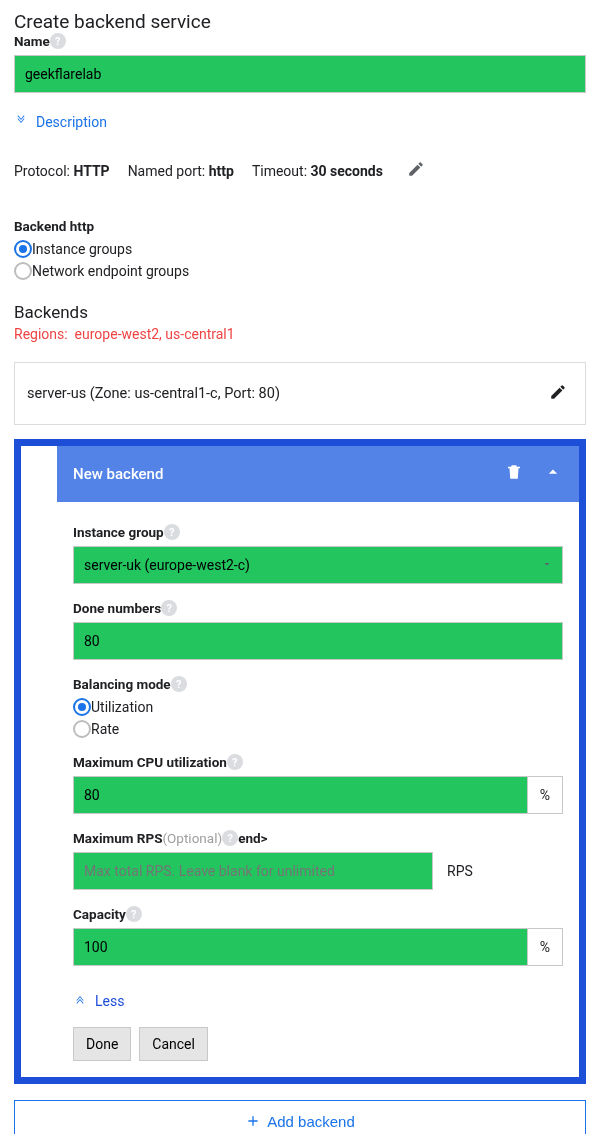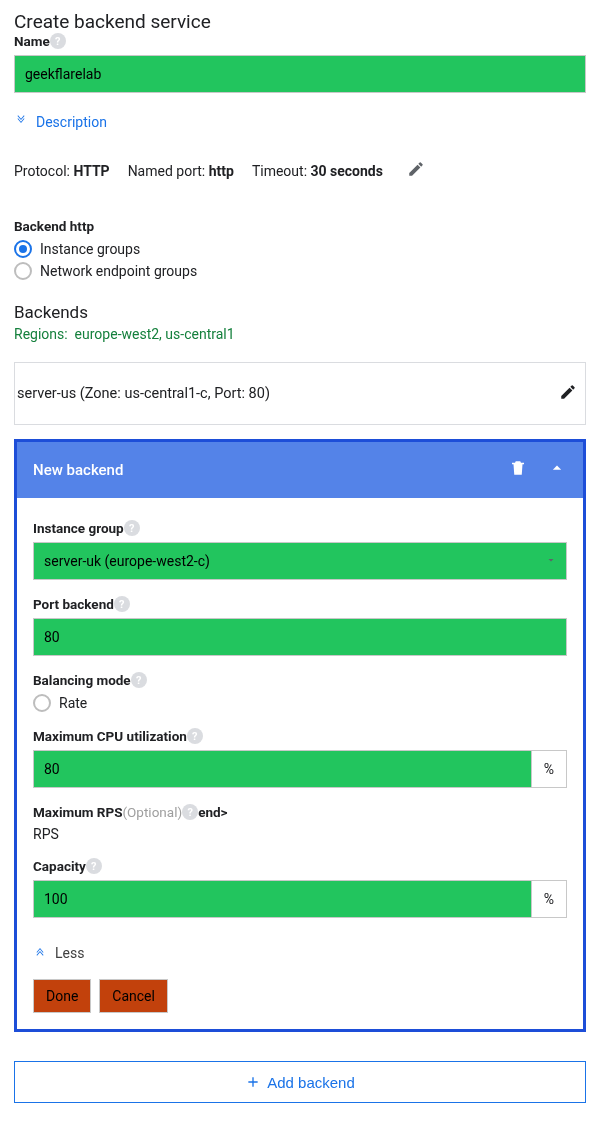--- a/index.html
+++ b/index.html
@@ -60,21 +60,21 @@
       gap: 18px;
       font-size: 14px;
       margin-bottom: 31px;
     }
     .proto-line .kv strong { font-weight: 700; }
     .pencil-btn {
       background: none; border: none; cursor: pointer;
       color: #5f6368; padding: 6px;
     }
     .radio-row {
-      display: flex; align-items: center; gap: 8px;
+      display: flex; align-items: center; 
       margin: 4px 0;
       font-size: 14px;
     }
     .radio {
       width: 18px; height: 18px;
       border-radius: 50%;
       border: 2px solid #bdbdbd;
       display: inline-flex;
       align-items: center;
       justify-content: center;
@@ -83,36 +83,37 @@
     .radio.checked::after {
       content: ""; width: 8px; height: 8px;
       border-radius: 50%; background: #1a73e8;
     }
     .section-title {
       font-size: 17px;
       font-weight: 400;
       margin: 22px 0 4px 0;
     }
     .regions-line {
-      color: #15803d;
+      color: #ef4444;
       font-size: 14px;
       margin-bottom: 20px;
     }
     .backend-card {
       border: 1px solid #dadce0;
-      padding: 14px 2px;
+      padding: 14px 12px;
       display: flex;
       align-items: center;
       justify-content: space-between;
       font-size: 14.5px;
       margin-bottom: 14px;
     }
     .new-backend-panel {
-      border: 3px solid #1d4ed8;
-      margin-bottom: 29px;
+      border: 7px solid #1d4ed8;
+      margin-bottom: 16px;
+      padding-left: 36px;
     }
     .new-backend-header {
       background: #5483e8;
       color: #fff;
       padding: 0 16px;
       height: 56px;
       display: flex;
       align-items: center;
       justify-content: space-between;
       font-size: 15px;
@@ -144,30 +145,30 @@
     .small-select {
       height: 38px;
       border: 1px solid #c8c8c8;
       padding: 0 28px 0 10px;
       font-size: 14px;
       background: #fff;
       position: relative;
     }
     .small-select-wrap { position: relative; display: inline-block; }
     .less-toggle {
-      color: #404040;
+      color: #1d4ed8;
       display: flex; align-items: center; gap: 8px;
       margin: 26px 0 18px 0;
       cursor: pointer;
       font-size: 14px;
     }
     .btn-row { display: flex; gap: 8px; }
     .btn {
       border: 1px solid #c8c8c8;
-      background: #c2410c;
+      background: #e5e5e5;
       padding: 8px 12px;
       font-size: 14px;
       cursor: pointer;
       font-family: inherit;
     }
     .add-backend-btn {
       width: 100%;
       height: 42px;
       border: 1px solid #1a73e8;
       color: #1a73e8;
@@ -272,30 +273,34 @@
         <span class="select-caret">
           <svg width="12" height="12" viewBox="0 0 24 24">
               <path fill="#5f6368" d="M7 10l5 5 5-5z"></path>
             </svg>
         </span>
       </div>
     </div>
 
     <div class="field-group">
       <div class="field-label">
-        <span>Port backend</span>
+        <span>Done numbers</span>
         <span class="help-icon">?</span>
       </div>
       <input class="text-input" value="80" style="">
     </div>
 
     <div class="field-group">
       <div class="field-label">
         <span>Balancing mode</span>
         <span class="help-icon">?</span>
+      </div>
+      <div class="radio-row">
+        <span class="radio checked"></span>
+        <span>Utilization</span>
       </div>
       <div class="radio-row">
         <span class="radio"></span>
         <span>Rate</span>
       </div>
     </div>
 
     <div class="field-group">
       <div class="field-label">
         <span>Maximum CPU utilization</span>
@@ -308,20 +313,21 @@
     </div>
 
     <div class="field-group">
       <div class="field-label">
         <span>Maximum RPS</span>
         <span class="optional">(Optional)</span>
         <span class="help-icon">?</span>
       end&gt;
       </div>
       <div class="rps-row">
+        <input class="text-input" placeholder="Max total RPS. Leave blank for unlimited" style="">
         <span class="rps-label">RPS</span>
       </div>
     </div>
 
     <div class="field-group">
       <div class="field-label">
         <span>Capacity</span>
         <span class="help-icon">?</span>
       </div>
       <div class="suffix-input">

